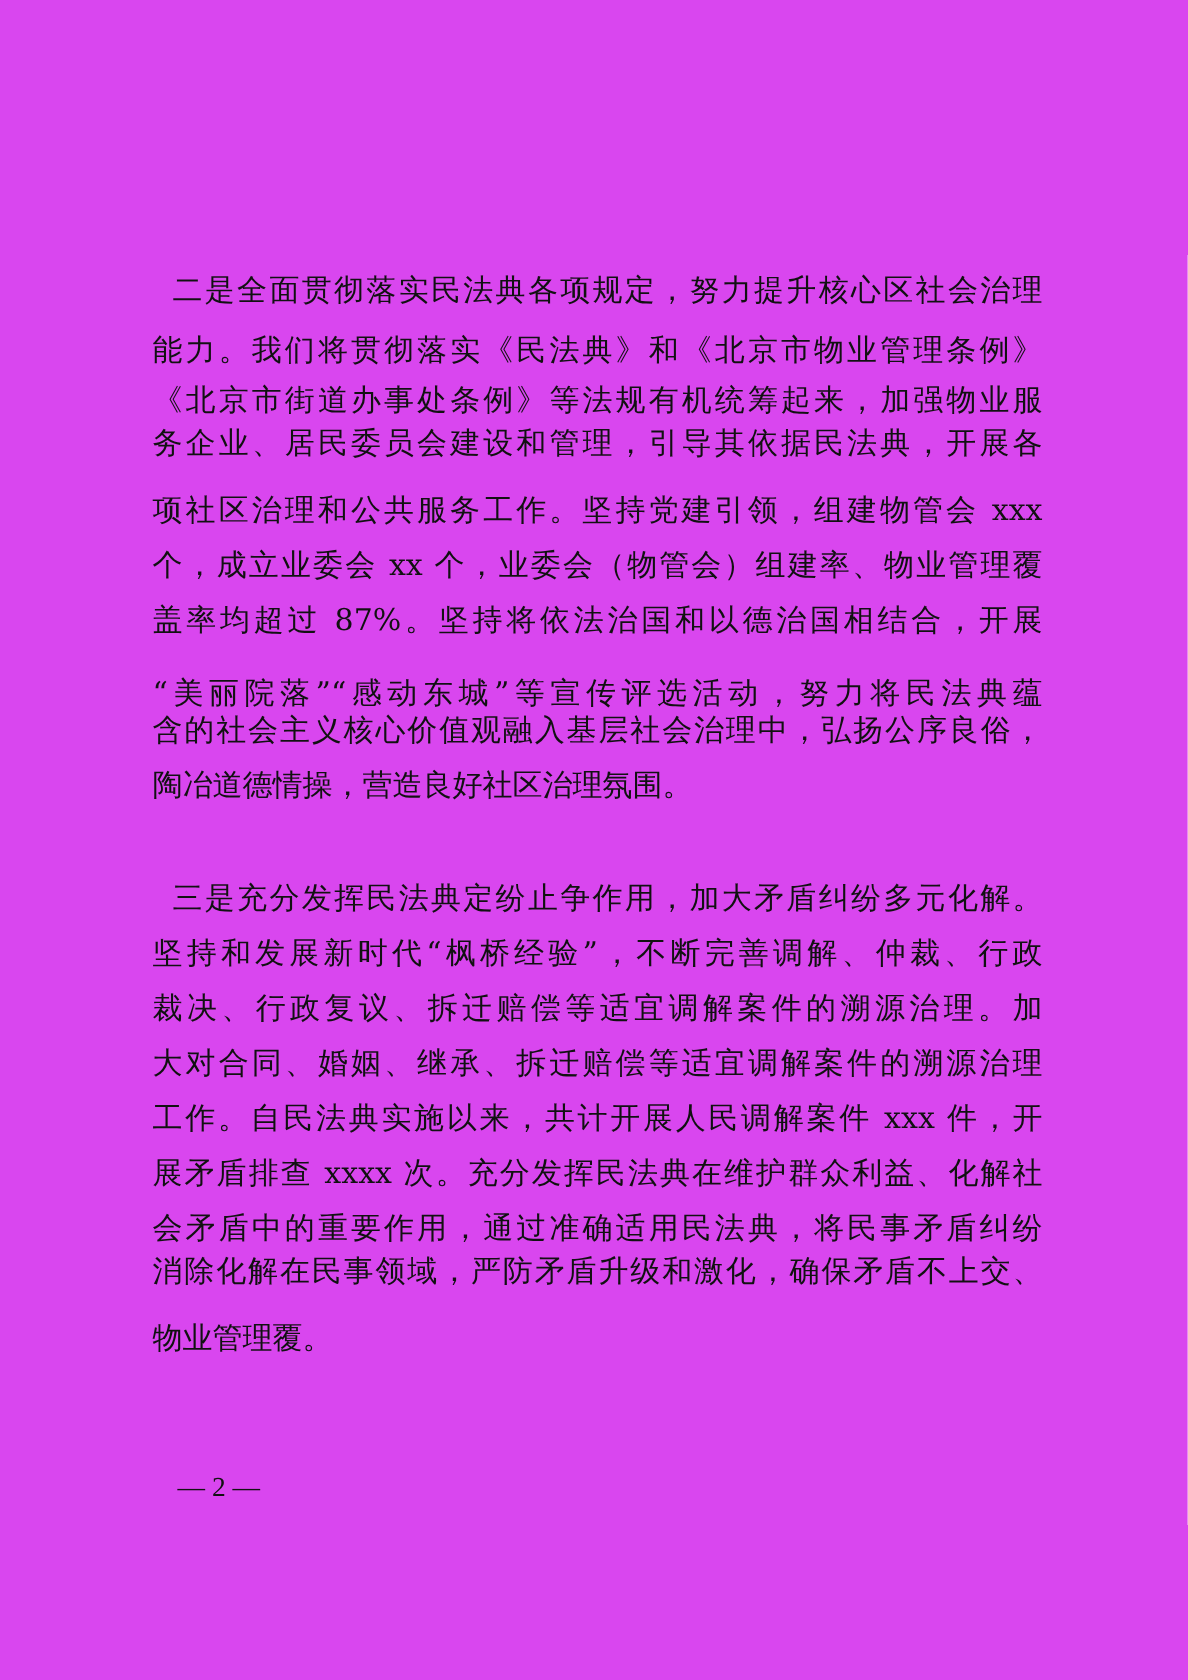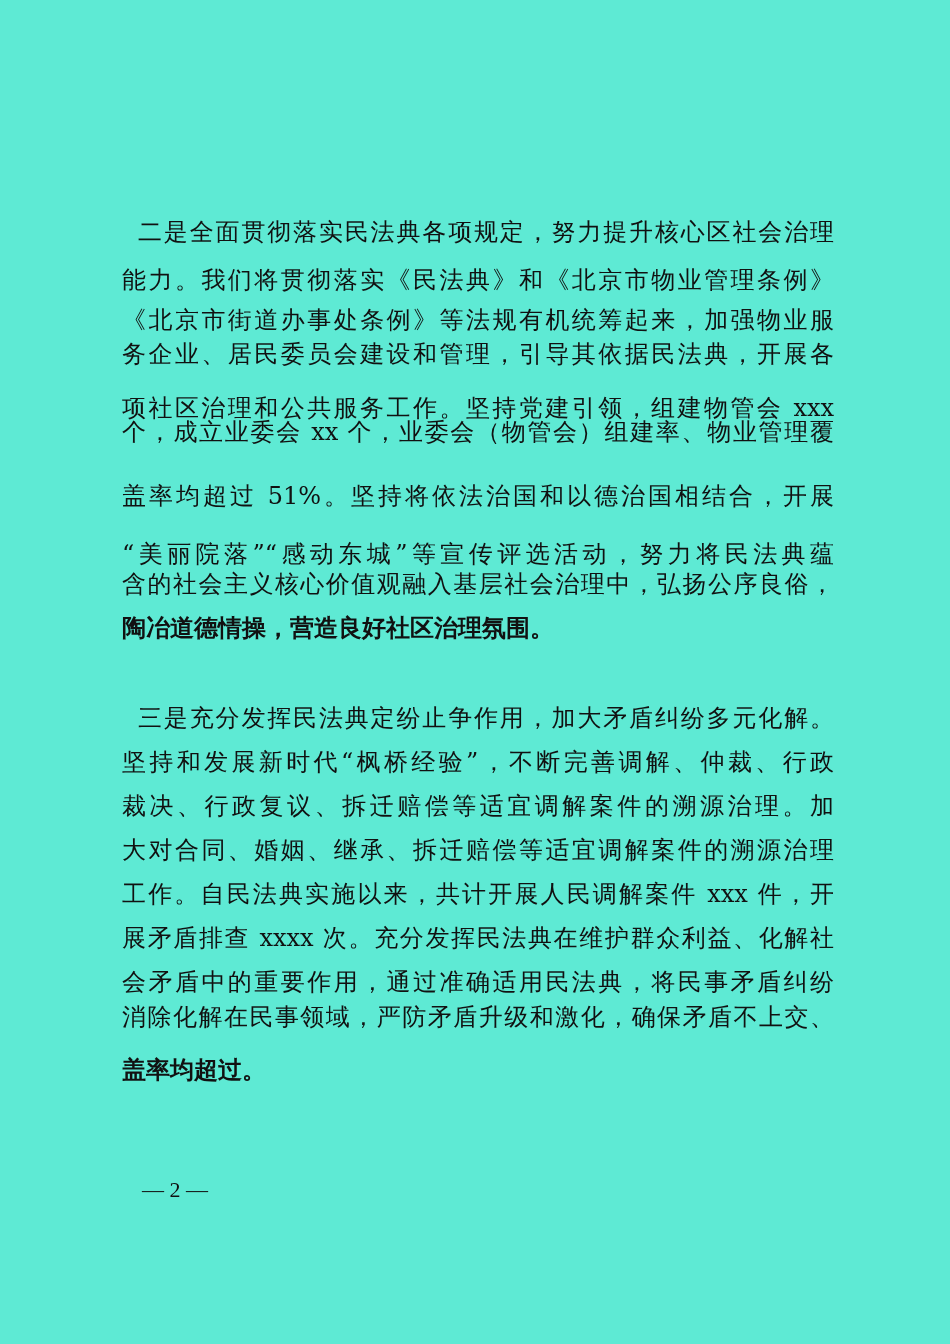--- a/index.html
+++ b/index.html
@@ -1,32 +1,32 @@
 <!DOCTYPE html>
 <html><head>
   <meta charset="utf-8">
   <style>
     html, body { margin: 0; padding: 0; background: #ffffff; }
     body { width: 950px; height: 1344px; position: relative; overflow: hidden; }
-    .page { position: absolute; left: 0; top: 0; width: 950px; height: 1344px; background: #5eead4; }
+    .page { position: absolute; left: 0; top: 0; width: 950px; height: 1344px; background: #d946ef; }
     .line {
       position: absolute;
       left: 122px;
       width: 712px;
       height: 44px;
       font-family: "DejaVu Serif", "Liberation Serif", serif;
       font-size: 24px;
       line-height: 44px;
       color: #111111;
       white-space: nowrap;
       text-align: justify;
       text-align-last: justify;
       letter-spacing: 0px;
     }
-    .line.last { text-align-last: left; font-weight: bold; }
+    .line.last { text-align-last: left; }
     .line.indent { left: 138px; width: 696px; }
     .page-number {
       position: absolute;
       left: 142px;
       top: 1176px;
       font-family: "Liberation Serif", "DejaVu Serif", serif;
       font-size: 22px;
       line-height: 28px;
       color: #111;
       white-space: nowrap;
@@ -36,33 +36,33 @@
 <body>
 
 <div class="page">
 
   <div>
     <div class="line indent" style="top:210px">二是全面贯彻落实民法典各项规定，努力提升核心区社会治理</div>
     <div class="line" style="top:258px">能力。我们将贯彻落实《民法典》和《北京市物业管理条例》</div>
     <div class="line" style="top:298px">《北京市街道办事处条例》等法规有机统筹起来，加强物业服</div>
     <div class="line" style="top:332px">务企业、居民委员会建设和管理，引导其依据民法典，开展各</div>
     <div class="line" style="top:386px">项社区治理和公共服务工作。坚持党建引领，组建物管会 xxx</div>
-    <div class="line" style="top:410px">个，成立业委会 xx 个，业委会（物管会）组建率、物业管理覆</div>
-    <div class="line" style="top:474px">盖率均超过 51%。坚持将依法治国和以德治国相结合，开展</div>
+    <div class="line" style="top:430px">个，成立业委会 xx 个，业委会（物管会）组建率、物业管理覆</div>
+    <div class="line" style="top:474px">盖率均超过 87%。坚持将依法治国和以德治国相结合，开展</div>
     <div class="line" style="top:532px">“美丽院落”“感动东城”等宣传评选活动，努力将民法典蕴</div>
     <div class="line" style="top:562px">含的社会主义核心价值观融入基层社会治理中，弘扬公序良俗，</div>
     <div class="line last" style="top:606px">陶冶道德情操，营造良好社区治理氛围。</div>
   </div>
 
   <div>
     <div class="line indent" style="top:696px">三是充分发挥民法典定纷止争作用，加大矛盾纠纷多元化解。</div>
     <div class="line" style="top:740px">坚持和发展新时代“枫桥经验”，不断完善调解、仲裁、行政</div>
     <div class="line" style="top:784px">裁决、行政复议、拆迁赔偿等适宜调解案件的溯源治理。加</div>
     <div class="line" style="top:828px">大对合同、婚姻、继承、拆迁赔偿等适宜调解案件的溯源治理</div>
     <div class="line" style="top:872px">工作。自民法典实施以来，共计开展人民调解案件 xxx 件，开</div>
     <div class="line" style="top:916px">展矛盾排查 xxxx 次。充分发挥民法典在维护群众利益、化解社</div>
     <div class="line" style="top:960px">会矛盾中的重要作用，通过准确适用民法典，将民事矛盾纠纷</div>
     <div class="line" style="top:995px">消除化解在民事领域，严防矛盾升级和激化，确保矛盾不上交、</div>
-    <div class="line last" style="top:1048px">盖率均超过。</div>
+    <div class="line last" style="top:1048px">物业管理覆。</div>
   </div>
 
   <div class="page-number">— 2 —</div>
 </div>
 
 </body></html>

